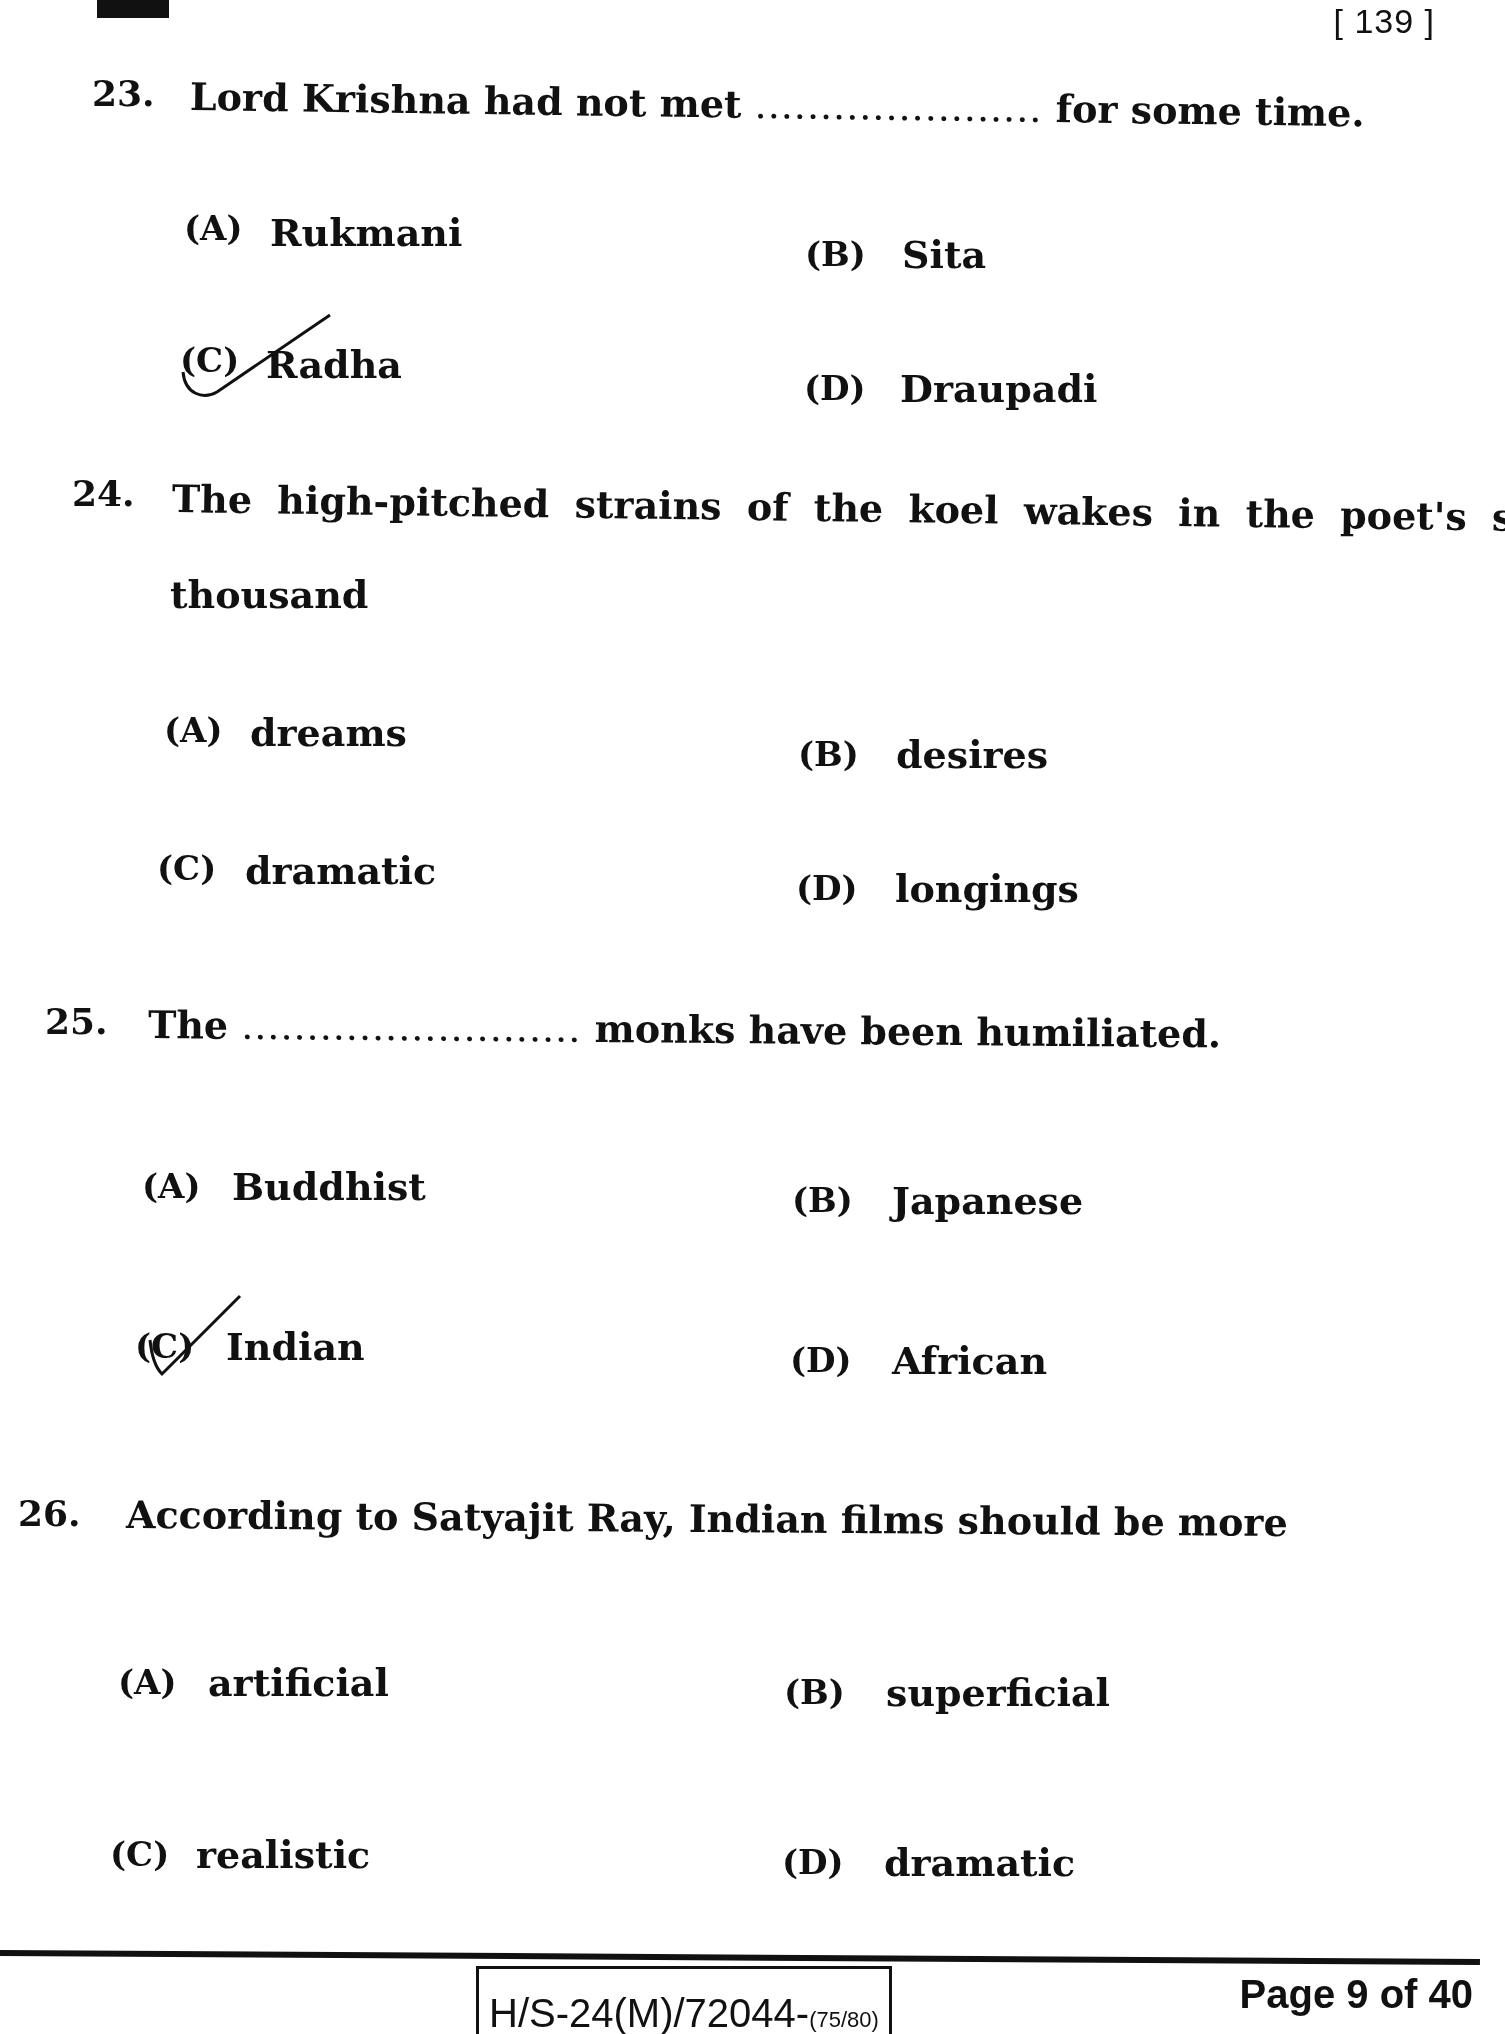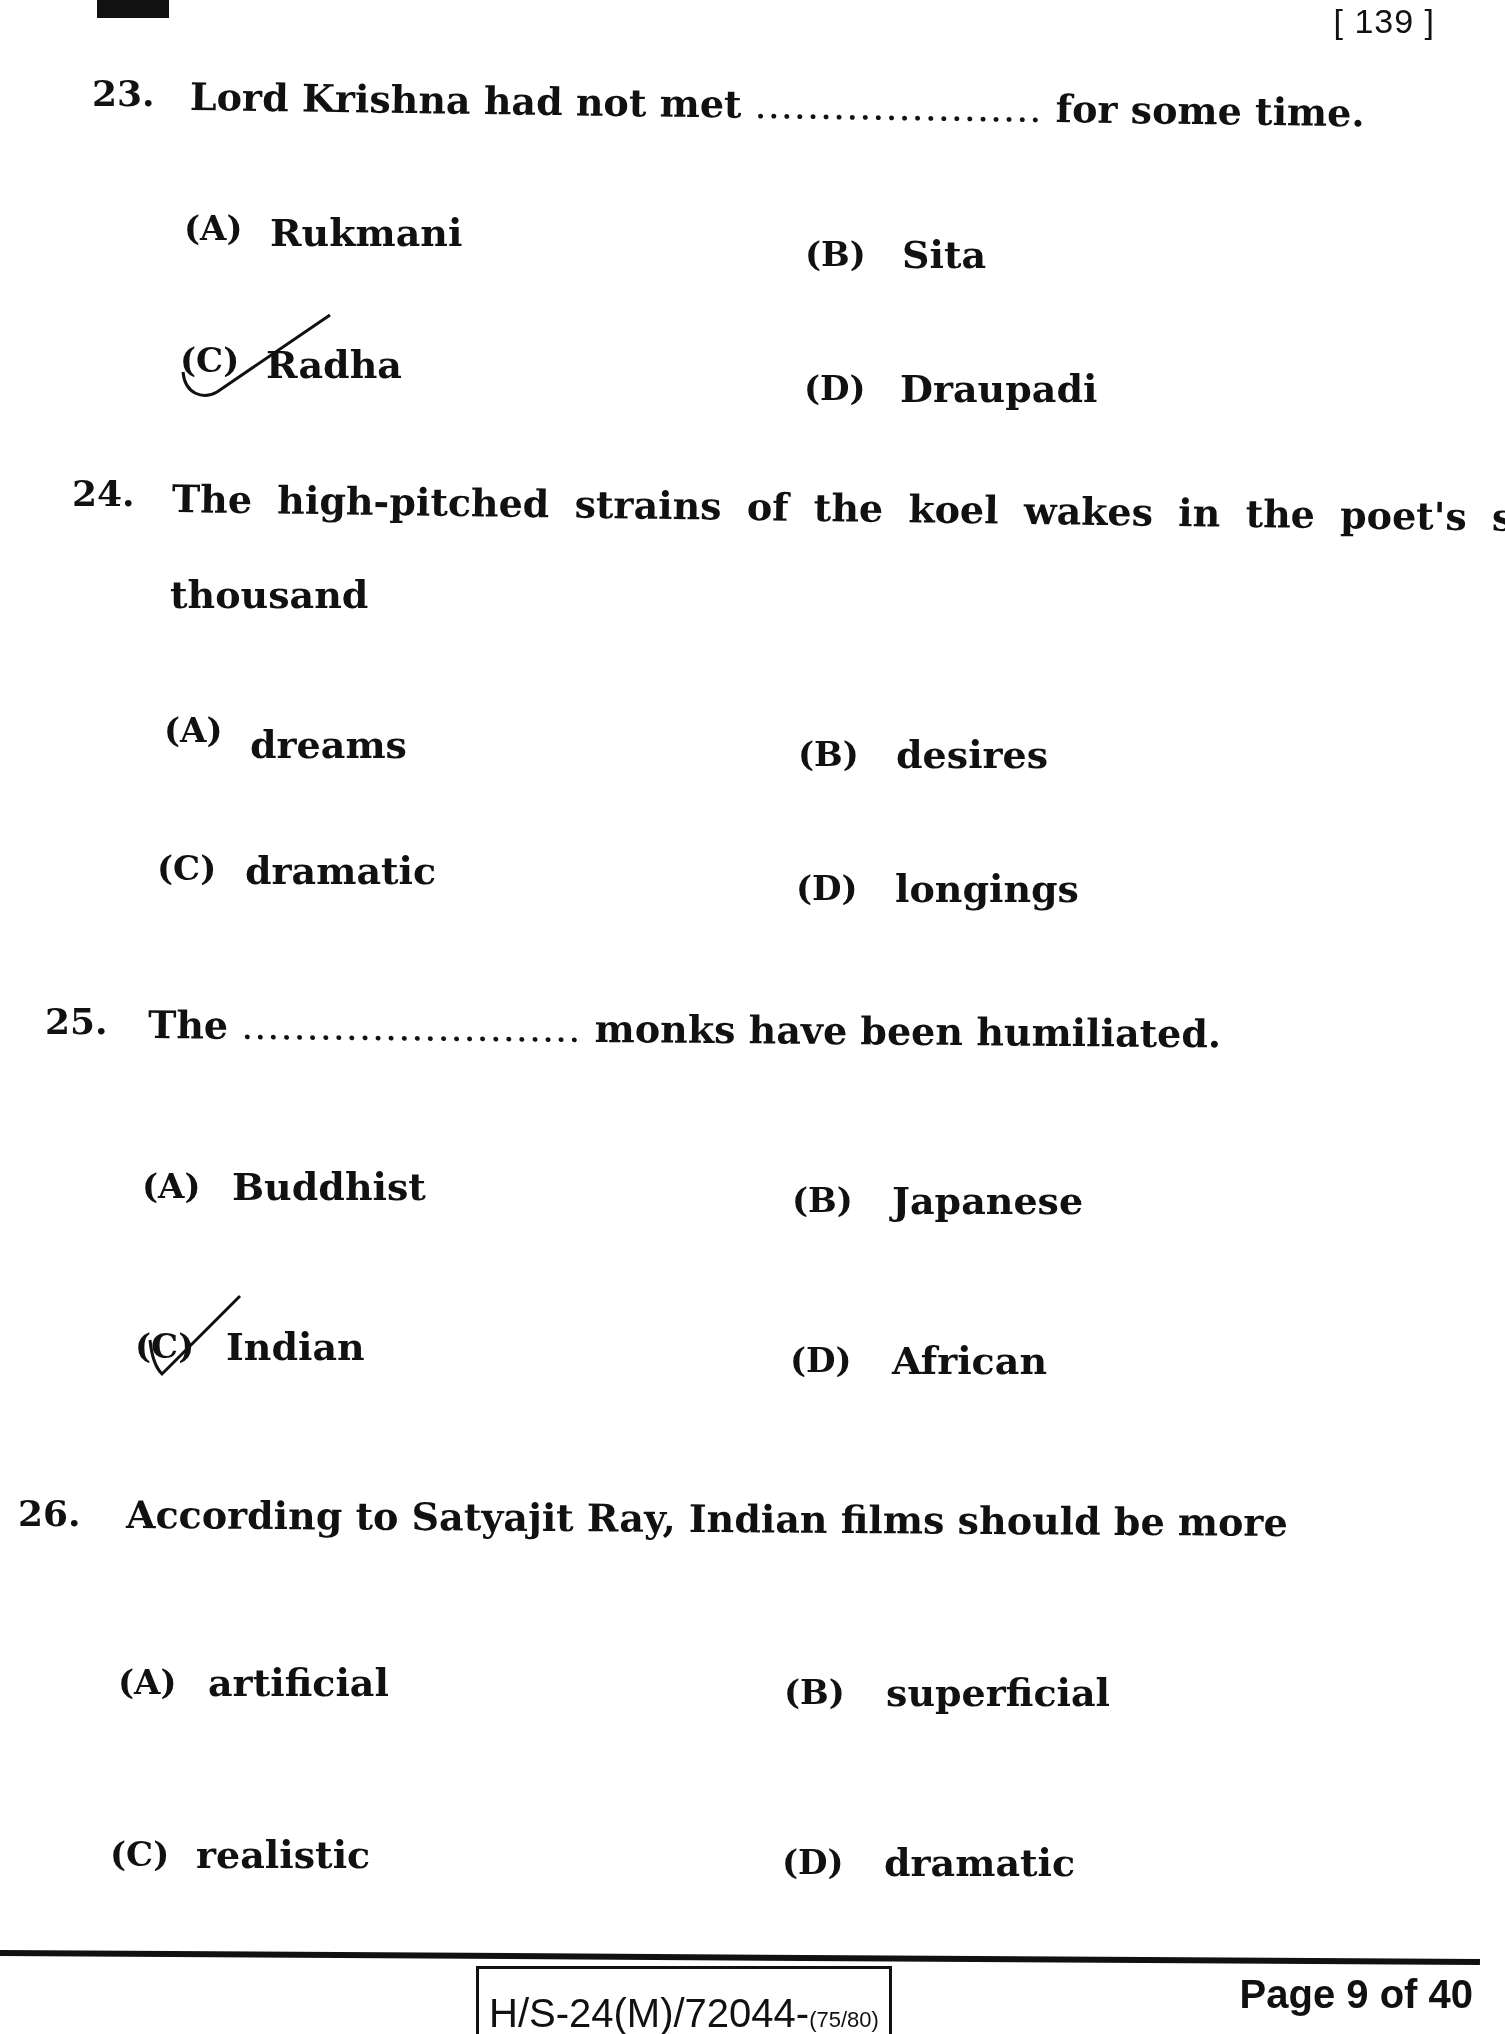--- a/index.html
+++ b/index.html
@@ -51,21 +51,21 @@
   </svg>
   <span class="abs opt-letter" style="left:804px; top:368px;">(D)</span>
   <span class="abs opt-text" style="left:900px; top:366px;">Draupadi</span>
 </div>
 
 <div>
   <span class="abs qnum" style="left:72px; top:472px;">24.</span>
   <span class="abs qtext" style="left:172px; top:476px; word-spacing:12px; transform:rotate(0.8deg); transform-origin:left;">The high-pitched strains of the koel wakes in the poet's soul a</span>
   <span class="abs qtext" style="left:170px; top:572px;">thousand</span>
   <span class="abs opt-letter" style="left:164px; top:710px;">(A)</span>
-  <span class="abs opt-text" style="left:250px; top:710px;margin-top:12px;">dreams</span>
+  <span class="abs opt-text" style="left:250px; top:710px;">dreams</span>
   <span class="abs opt-letter" style="left:798px; top:734px;">(B)</span>
   <span class="abs opt-text" style="left:896px; top:732px;">desires</span>
   <span class="abs opt-letter" style="left:157px; top:848px;">(C)</span>
   <span class="abs opt-text" style="left:245px; top:848px;">dramatic</span>
   <span class="abs opt-letter" style="left:796px; top:868px;">(D)</span>
   <span class="abs opt-text" style="left:895px; top:866px;">longings</span>
 </div>
 
 <div>
   <span class="abs qnum" style="left:45px; top:1000px;">25.</span>

